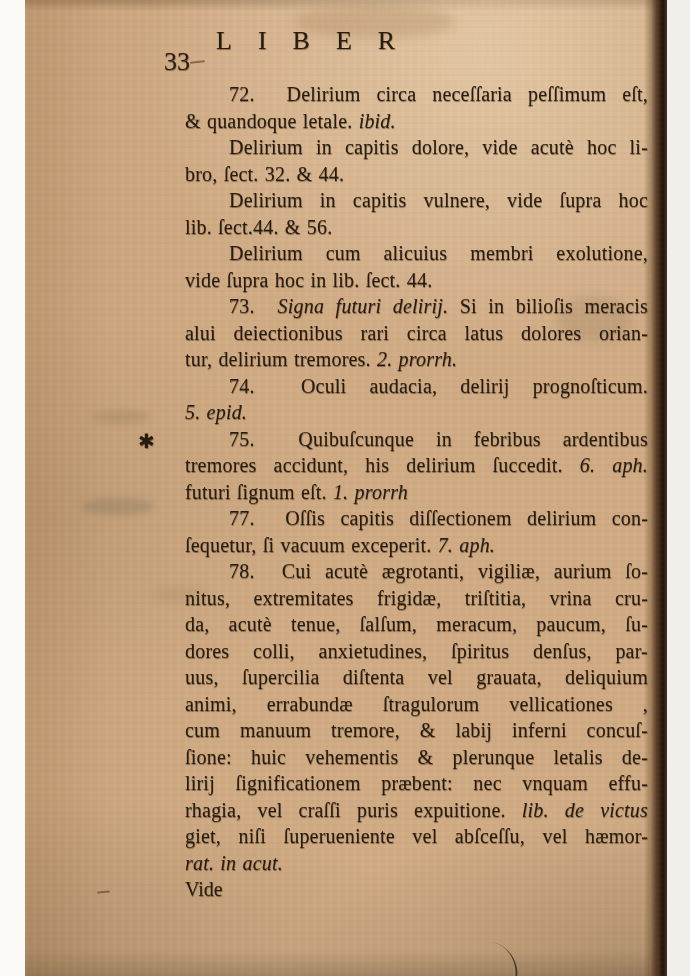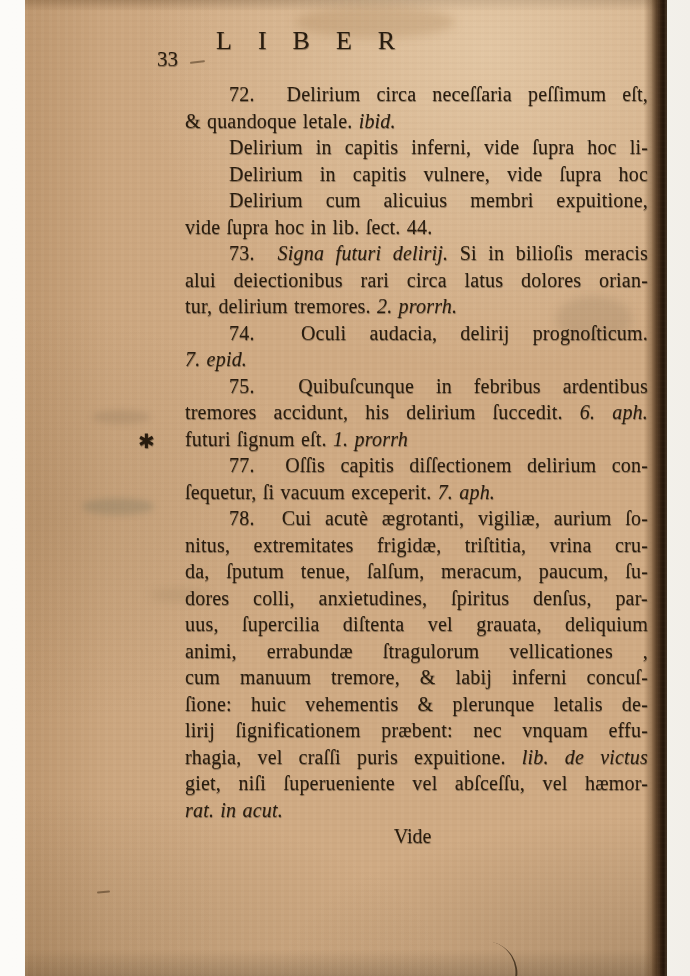--- a/index.html
+++ b/index.html
@@ -40,21 +40,21 @@
   .dash{position:absolute;background:rgba(74,52,30,.55);height:2px;border-radius:1px;}
   .dash.d1{left:190px;top:61px;width:15px;transform:rotate(-7deg);}
   .dash.d2{left:97px;top:891px;width:13px;transform:rotate(-5deg);}
   .hair{
     position:absolute;left:477px;top:944px;width:42px;height:32px;
     border-right:2px solid rgba(52,37,20,.8);
     border-radius:0 75% 0 0 / 0 100% 0 0;
     transform:rotate(14deg);
   }
   .page-num{
-    position:absolute;left:157px;top:47px;font-size:21px;
+    position:absolute;left:164px;top:47px;font-size:26px;
     color:var(--ink-c,rgba(40,28,15,.95));text-shadow:.4px .5px .7px rgba(48,34,18,.5);
   }
   .header-title{
     position:absolute;left:216px;top:26px;font-size:26px;letter-spacing:26px;
     color:var(--ink-c,rgba(40,28,15,.95));text-shadow:.5px .6px .8px rgba(48,34,18,.5);
   }
   .margin-star{
     position:absolute;left:138px;top:429px;font-size:20px;
     color:var(--ink-c,rgba(40,28,15,.95));text-shadow:.4px .5px .7px rgba(48,34,18,.5);
   }
@@ -64,21 +64,21 @@
   }
   .line{
     line-height:26.5px;height:26.5px;letter-spacing:.2px;word-spacing:1px;
     text-align:justify;text-align-last:left;white-space:normal;
     text-shadow:.4px .5px .7px rgba(48,34,18,.5);
   }
   .line.just{text-align-last:justify;}
   .line.indent{text-indent:44px;}
   .it{font-style:italic;}
   .catchword-line{
-    line-height:26.5px;height:26.5px;text-align:center;padding-right:8px;
+    line-height:26.5px;height:26.5px;text-align:left;padding-right:8px;
     text-shadow:.4px .5px .7px rgba(48,34,18,.5);
   }
 </style>
 </head>
 <body>
 
 <div class="paper">
   <div class="book-edge"></div>
 </div>
 
@@ -92,37 +92,39 @@
 <div class="hair"></div>
 
 <div class="page-num">33</div>
 <div class="header-title">LIBER</div>
 <div class="margin-star">✱</div>
 
 <div class="text-block">
 
   <div class="line indent just"><span class="rm">72.&nbsp; Delirium circa neceſſaria peſſimum eſt,</span></div>
     <div class="line"><span class="rm">&amp; quandoque letale. </span><span class="it">ibid.</span></div>
-    <div class="line indent just"><span class="rm">Delirium in capitis inferni, vide ſupra hoc li-</span></div>
+    <div class="line indent just"><span class="rm">Delirium in capitis dolore, vide acutè hoc li-</span></div>
+    <div class="line"><span class="rm">bro, ſect. 32. &amp; 44.</span></div>
     <div class="line indent just"><span class="rm">Delirium in capitis vulnere, vide ſupra hoc</span></div>
-    <div class="line indent just"><span class="rm">Delirium cum alicuius membri expuitione,</span></div>
+    <div class="line"><span class="rm">lib. ſect.44. &amp; 56.</span></div>
+    <div class="line indent just"><span class="rm">Delirium cum alicuius membri exolutione,</span></div>
     <div class="line"><span class="rm">vide ſupra hoc in lib. ſect. 44.</span></div>
     <div class="line indent just"><span class="rm">73.&nbsp; </span><span class="it">Signa futuri delirij.</span><span class="rm"> Si in bilioſis meracis</span></div>
     <div class="line just"><span class="rm">alui deiectionibus rari circa latus dolores orian-</span></div>
     <div class="line"><span class="rm">tur, delirium tremores. </span><span class="it">2. prorrh.</span></div>
     <div class="line indent just"><span class="rm">74.&nbsp; Oculi audacia, delirij prognoſticum.</span></div>
-    <div class="line"><span class="it">7. epid.</span></div>
+    <div class="line"><span class="it">5. epid.</span></div>
     <div class="line indent just"><span class="rm">75.&nbsp; Quibuſcunque in febribus ardentibus</span></div>
     <div class="line just"><span class="rm">tremores accidunt, his delirium ſuccedit. </span><span class="it">6. aph.</span></div>
     <div class="line"><span class="rm">futuri ſignum eſt. </span><span class="it">1. prorrh</span></div>
     <div class="line indent just"><span class="rm">77.&nbsp; Oſſis capitis diſſectionem delirium con-</span></div>
     <div class="line"><span class="rm">ſequetur, ſi vacuum exceperit. </span><span class="it">7. aph.</span></div>
     <div class="line indent just"><span class="rm">78.&nbsp; Cui acutè ægrotanti, vigiliæ, aurium ſo-</span></div>
     <div class="line just"><span class="rm">nitus, extremitates frigidæ, triſtitia, vrina cru-</span></div>
-    <div class="line just"><span class="rm">da, ſputum tenue, ſalſum, meracum, paucum, ſu-</span></div>
+    <div class="line just"><span class="rm">da, acutè tenue, ſalſum, meracum, paucum, ſu-</span></div>
     <div class="line just"><span class="rm">dores colli, anxietudines, ſpiritus denſus, par-</span></div>
     <div class="line just"><span class="rm">uus, ſupercilia diſtenta vel grauata, deliquium</span></div>
     <div class="line just"><span class="rm">animi, errabundæ ſtragulorum vellicationes ,</span></div>
     <div class="line just"><span class="rm">cum manuum tremore, &amp; labij inferni concuſ-</span></div>
     <div class="line just"><span class="rm">ſione: huic vehementis &amp; plerunque letalis de-</span></div>
     <div class="line just"><span class="rm">lirij ſignificationem præbent: nec vnquam effu-</span></div>
     <div class="line just"><span class="rm">rhagia, vel craſſi puris expuitione. </span><span class="it">lib. de victus</span></div>
     <div class="line just"><span class="rm">giet, niſi ſuperueniente vel abſceſſu, vel hæmor-</span></div>
     <div class="line"><span class="it">rat. in acut.</span></div>
     <div class="catchword-line">Vide</div>

